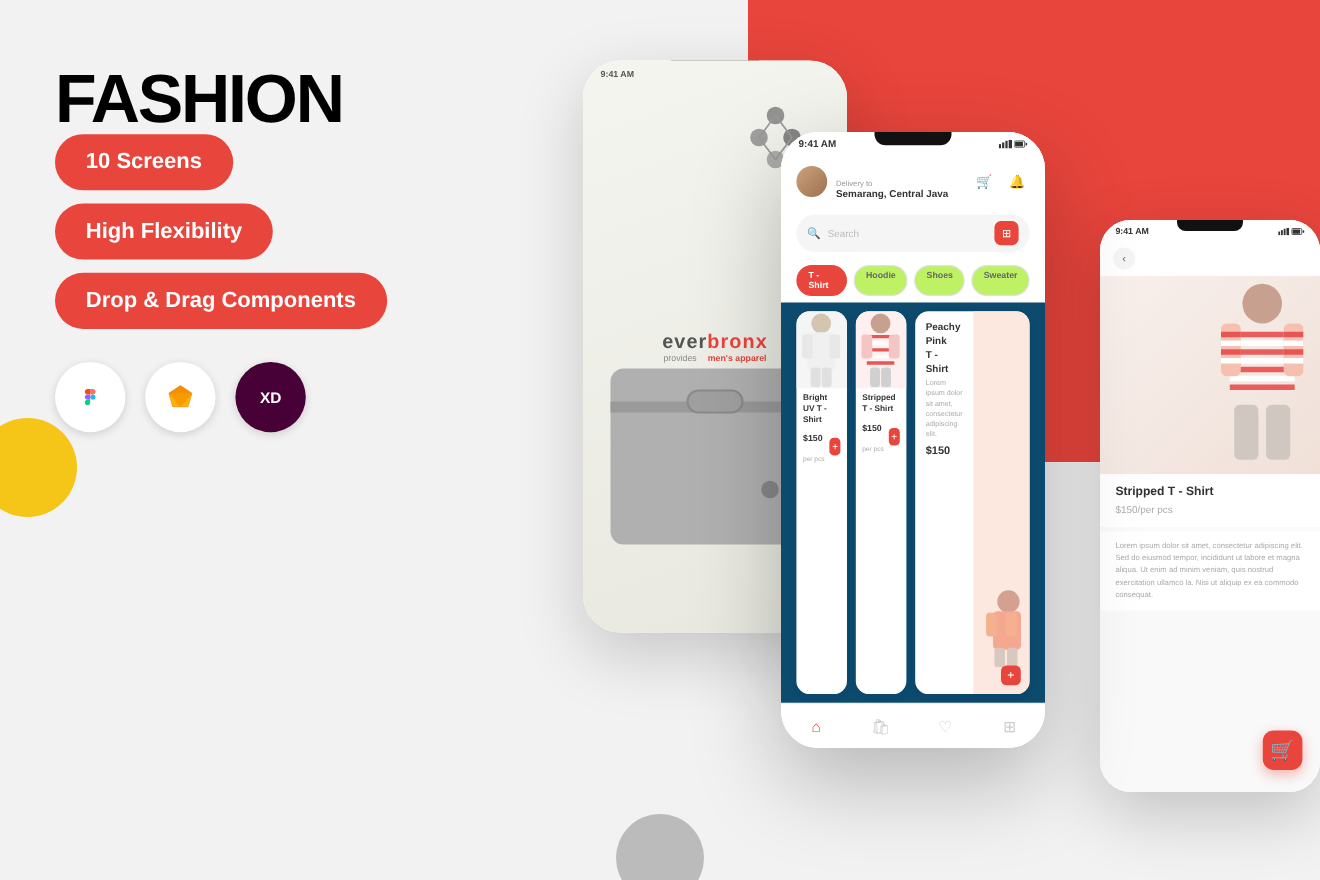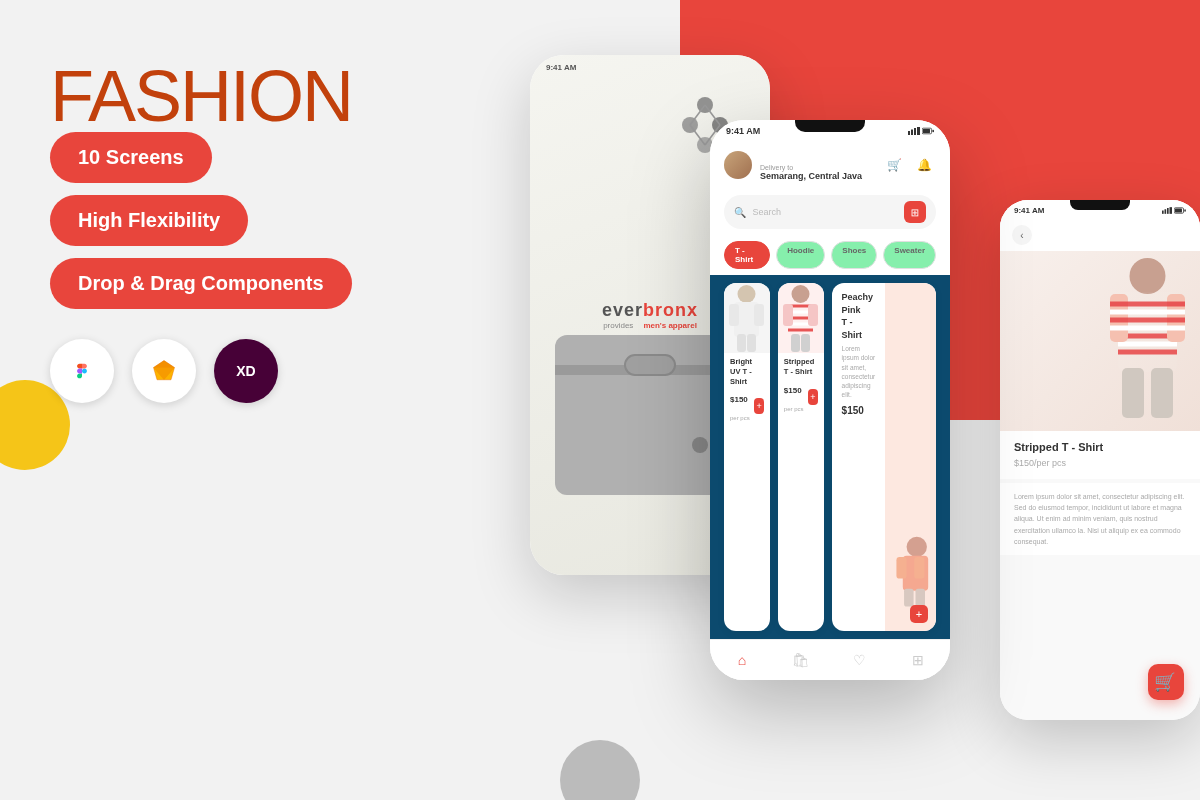--- a/index.html
+++ b/index.html
@@ -52,23 +52,23 @@
     
     .left-panel {
       position: absolute;
       left: 50px;
       top: 60px;
       z-index: 10;
       width: 420px;
     }
 
     .app-title {
-      font-size: 72px;
-      font-weight: 400;
-      color: #c2410c;
+      font-size: 62px;
+      font-weight: 700;
+      color: #000000;
       letter-spacing: -2px;
       line-height: 1;
     }
 
     .app-subtitle {
       font-size: 22px;
       color: #888;
       margin-top: 8px;
       margin-bottom: 32px;
       font-weight: 400;
@@ -288,21 +288,21 @@
       background: white;
       padding: 6px 14px;
       display: flex;
       gap: 6px;
     }
     .cat-tab {
       padding: 4px 10px;
       border-radius: 20px;
       font-size: 8px;
       font-weight: 600;
-      background: #86efac;
+      background: #bef264;
       color: #666;
       border: 1px solid #e0e0e0;
     }
     .cat-tab.active {
       background: #e8453c;
       color: white;
       border-color: #e8453c;
     }
 
     .products-grid {

